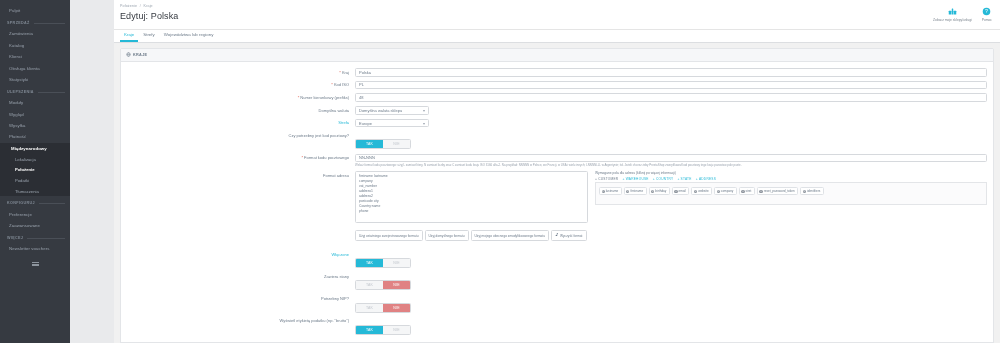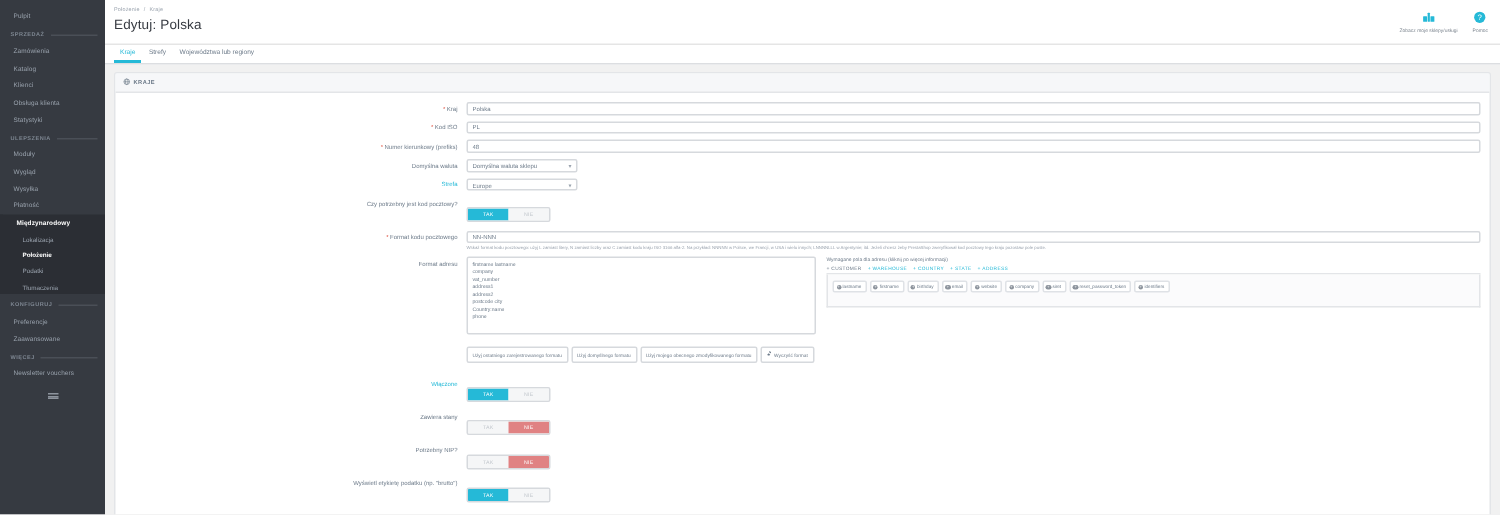--- a/index.html
+++ b/index.html
@@ -57,21 +57,21 @@
   .sub-item.active { color: #ffffff; font-weight: bold; }
   .collapse-btn {
     margin: 7px auto 0; width: 9px; height: 5px;
     display: flex; align-items: center; justify-content: center;
     color: #8d949d; font-size: 5px;
   }
   .collapse-bars { width: 7px; }
   .collapse-bars div { height: .9px; background: #8d949d; margin: 1px 0; }
 
   
-  .main { flex: 1; height: 343px; background: #f1f1f1; position: relative; overflow: hidden; }
+  .main { flex: 1; height: 343px; background: #f1f1f1; position: relative; overflow: hidden; margin-left: 44px; }
 
   .topbar {
     background: #ffffff;
     height: 30px;
     padding: 4px 8px 0 6px;
     display: flex; align-items: flex-start; justify-content: space-between;
     border-bottom: 1px solid #e5e5e5;
   }
   .bc { font-size: 3.6px; color: #9aa3ae; margin-bottom: 2.5px; letter-spacing: .15px; }
   .bc .sep { margin: 0 1.5px; }

